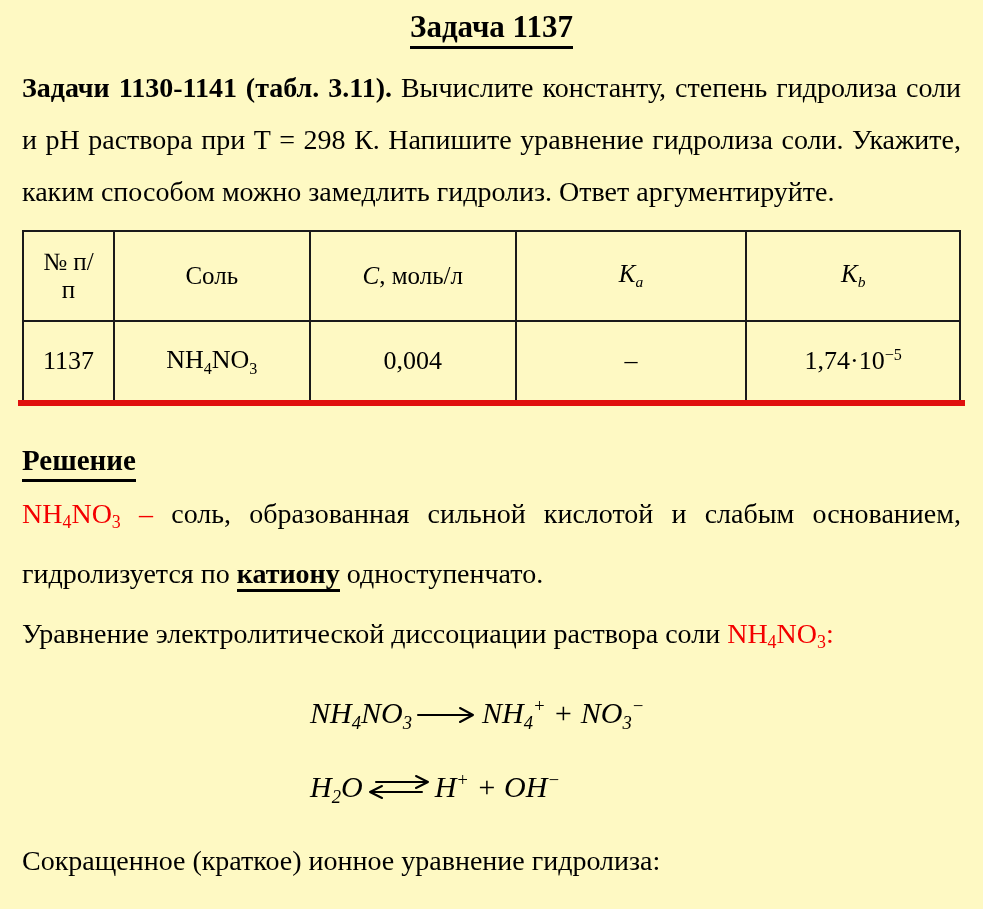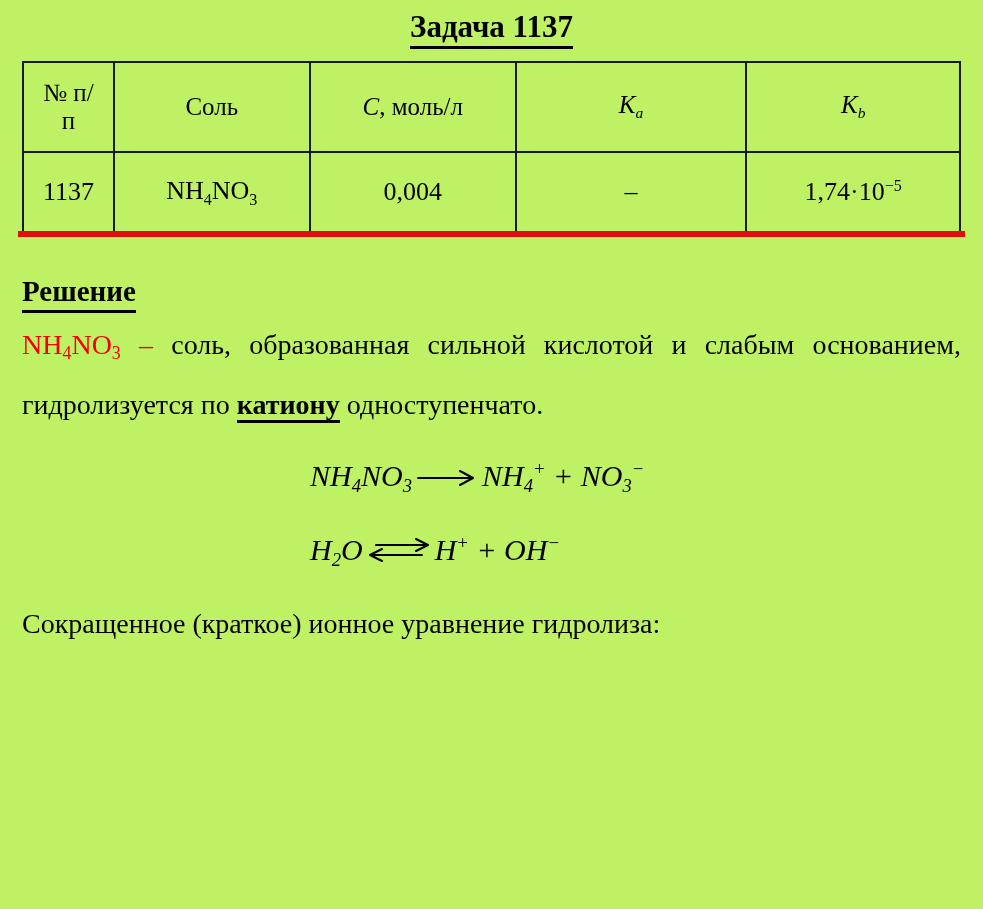--- a/index.html
+++ b/index.html
@@ -3,21 +3,21 @@
 <meta charset="utf-8">
 <style>
   html, body { margin: 0; padding: 0; background: #ffffff; }
   .page {
     position: relative;
     width: 983px;
     height: 909px;
     box-sizing: border-box;
     padding: 10px 22px 0;
     overflow: hidden;
-    background: #bef264;
+    background: #fef9c3;
     color: var(--text_black, #000);
     font-family: "Liberation Serif", "DejaVu Serif", serif;
   }
   .b { font-weight: bold; }
   .i { font-style: italic; }
   .red { color: var(--accent_red, #f40000); }
 
   
   .doc-title {
     margin: 0;
@@ -95,20 +95,21 @@
   .eq sup { font-size: 62%; vertical-align: 0.6em; font-style: italic; }
   .arr { vertical-align: -3px; margin: 0 3px; }
 </style>
 </head>
 <body>
 
 <div class="page">
 
   <h1 class="doc-title"><span class="uline">Задача 1137</span></h1>
 
+  <p class="para intro"><span class="b">Задачи 1130-1141 (табл. 3.11).</span><span> Вычислите константу, степень гидролиза соли и рН раствора при Т = 298 К. Напишите уравнение гидролиза соли. Укажите, каким способом можно замедлить гидролиз. Ответ аргументируйте.</span></p>
 
   <table class="grid-table">
     <colgroup>
       <col style="width:9.7%">
       <col style="width:20.9%">
       <col style="width:22.0%">
       <col style="width:24.6%">
       <col style="width:22.8%">
     </colgroup>
     <thead>
@@ -130,20 +131,21 @@
       </tr>
     </tbody>
   </table>
   <div class="red-rule"></div>
 
   <h2 class="solution-heading"><span class="uline">Решение</span></h2>
 
   <p class="para p1"><span class="red">NH<sub>4</sub>NO<sub>3</sub></span><span class="red"> – </span><span>соль, образованная сильной кислотой и слабым основанием, гидролизуется по </span><span class="emph">катиону</span><span> одноступенчато.</span></p>
 
 
+  <p class="para p3"><span>Уравнение электролитической диссоциации раствора соли </span><span class="red">NH<sub>4</sub>NO<sub>3</sub></span><span class="red">:</span></p>
 
   <div class="eqs">
     <div class="eq">
       <span>NH<sub>4</sub>NO<sub>3</sub></span><svg class="arr" width="64" height="22" viewBox="0 0 64 22">
           <path d="M3 11 H58 M58 11 L45 4 M58 11 L45 18" stroke="#000" stroke-width="2" fill="none" stroke-linecap="round"></path>
         </svg><span>NH<sub>4</sub><sup>+</sup> + NO<sub>3</sub><sup>−</sup></span>
     </div>
     <div class="eq">
       <span>H<sub>2</sub>O</span><svg class="arr" width="66" height="26" viewBox="0 0 66 26">
           <path d="M10 8 H62 M62 8 L50 2 M62 8 L50 14 M4 18 H56 M4 18 L16 12 M4 18 L16 24" stroke="#000" stroke-width="2" fill="none" stroke-linecap="round"></path>

